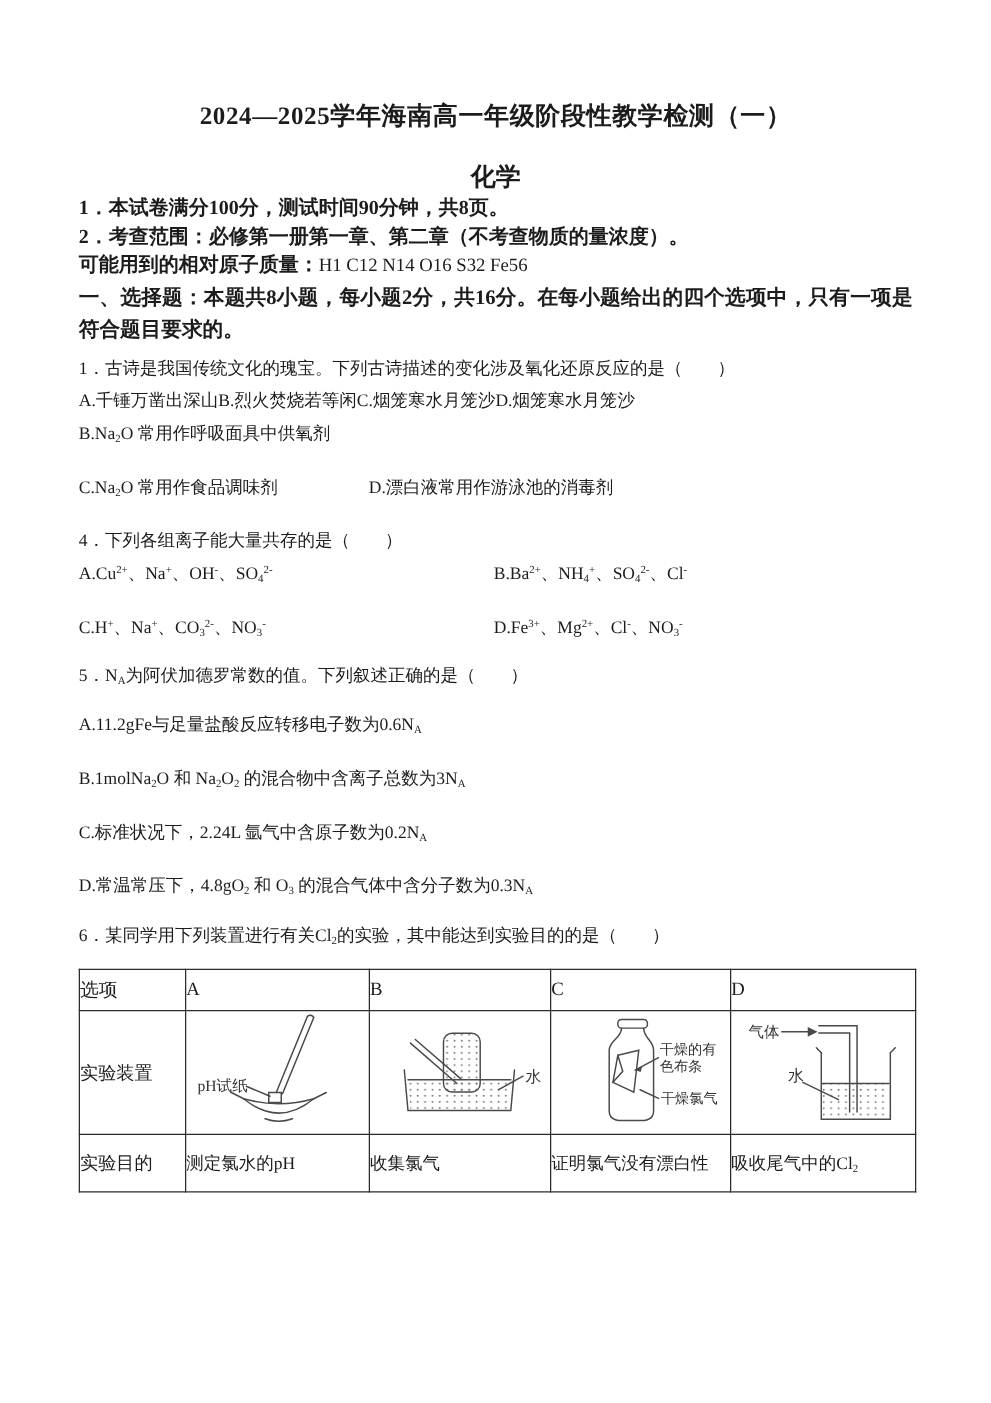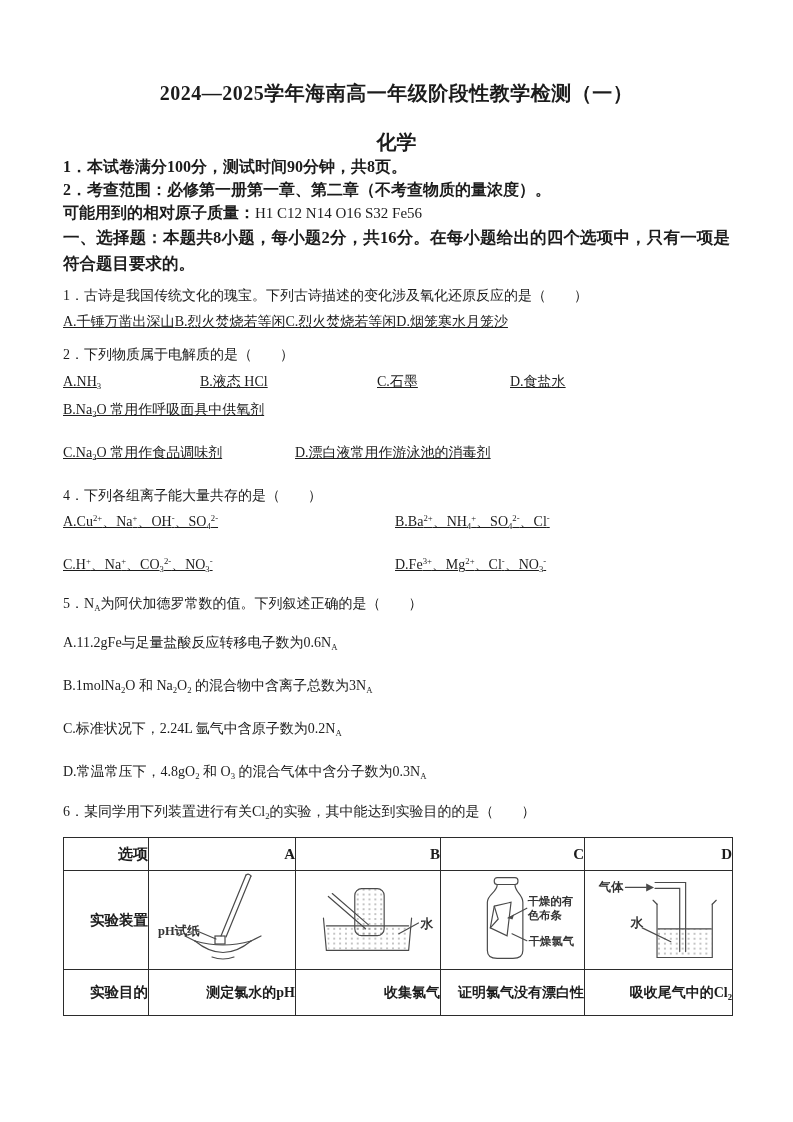--- a/index.html
+++ b/index.html
@@ -27,42 +27,42 @@
   .n1 { margin-top: 16px; }
   .n2 { margin-top: 5px; }
   .mass-line { font-size: 15px; line-height: 23px; margin-top: 3px; }
   .mass-line .lbl { font-weight: bold; font-size: 16px; }
   .section-heading {
     font-size: 16.5px; font-weight: bold; line-height: 26px;
     margin-top: 5px; text-align: justify;
   }
   .stem { font-size: 14px; line-height: 21px; }
   .opts { font-size: 14px; line-height: 21px; display: flex; }
-  .opts span { display: inline-block; white-space: nowrap; text-decoration: underline; }
+  .opts span { display: inline-block; white-space: nowrap; }
   sub, sup { font-size: 62%; line-height: 0; }
   sub { vertical-align: -0.3em; }
   sup { vertical-align: 0.55em; }
   
   .row-q1 span:nth-child(1) { min-width: 109px; }
   .row-q1 span:nth-child(2) { min-width: 109px; }
   .row-q1 span:nth-child(3) { min-width: 106px; }
   .row-q2 span:nth-child(1) { min-width: 137px; }
   .row-q2 span:nth-child(2) { min-width: 177px; }
   .row-q2 span:nth-child(3) { min-width: 133px; }
   .row-half span:nth-child(1) { min-width: 232px; }
   .row-wide span:nth-child(1) { min-width: 332px; }
 
   table.exp {
     border-collapse: collapse; table-layout: fixed;
     width: 669px; margin-top: 14px;
   }
   table.exp th, table.exp td {
     border: 1.6px solid #2b2b2b;
-    text-align: right; vertical-align: middle;
-    font-weight: bold; padding: 0;
+    text-align: left; vertical-align: middle;
+    font-weight: normal; padding: 0;
     font-size: 14.5px; color: #1c1c1c;
     overflow: hidden;
   }
   tr.hdr-row { height: 33px; }
   tr.hdr-row th { font-size: 15px; }
   tr.dev-row { height: 99px; }
   tr.pur-row { height: 46px; }
   tr.pur-row td { font-size: 14px; }
   .diag { display: block; margin: 0 auto; }
   .diag text { fill: #333; font-family: "Liberation Serif", "DejaVu Serif", serif; }
@@ -81,34 +81,25 @@
   <p class="notice n2">2．考查范围：必修第一册第一章、第二章（不考查物质的量浓度）。</p>
   <p class="mass-line"><span class="lbl">可能用到的相对原子质量：</span><span>H1 C12 N14 O16 S32 Fe56</span></p>
 
   <p class="section-heading">一、选择题：本题共8小题，每小题2分，共16分。在每小题给出的四个选项中，只有一项是符合题目要求的。</p>
 
   <div>
     <p class="stem" style="margin-top:8px">1．古诗是我国传统文化的瑰宝。下列古诗描述的变化涉及氧化还原反应的是（　　）</p>
     <div class="opts row-q1" style="margin-top:5px">
       <span>A.千锤万凿出深山</span>
         <span>B.烈火焚烧若等闲</span>
-        <span>C.烈火焚烧若等闲</span>
+        <span>C.烟笼寒水月笼沙</span>
         <span>D.烟笼寒水月笼沙</span>
     </div>
   </div>
 
-  <div>
-    <p class="stem" style="margin-top:12px">2．下列物质属于电解质的是（　　）</p>
-    <div class="opts row-q2" style="margin-top:5px;line-height:24px">
-      <span>A.NH<sub>3</sub></span>
-        <span>B.液态 HCl</span>
-        <span>C.石墨</span>
-        <span>D.食盐水</span>
-    </div>
-  </div>
 
   <div>
     <div class="opts row-half" style="margin-top:4px;line-height:24px">
         <span>B.Na<sub>2</sub>O 常用作呼吸面具中供氧剂</span>
     </div>
     <div class="opts row-half" style="margin-top:19px;line-height:24px">
       <span>C.Na<sub>2</sub>O 常用作食品调味剂</span>
         <span>D.漂白液常用作游泳池的消毒剂</span>
     </div>
   </div>

